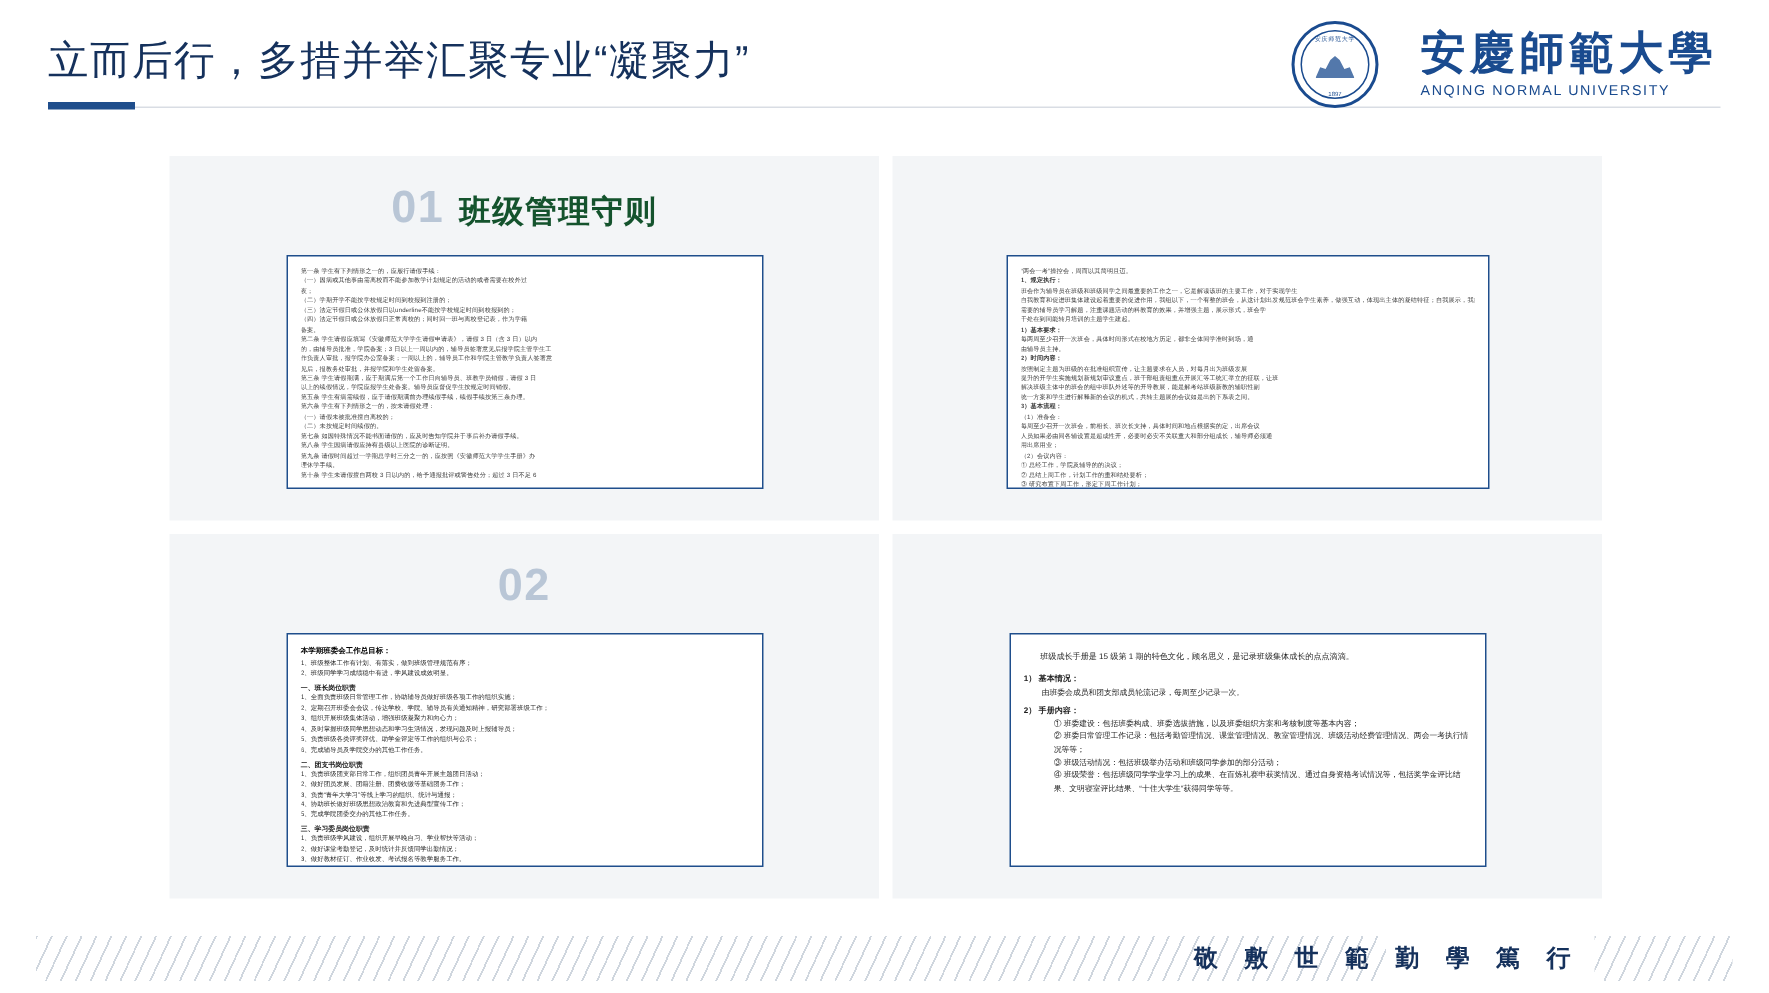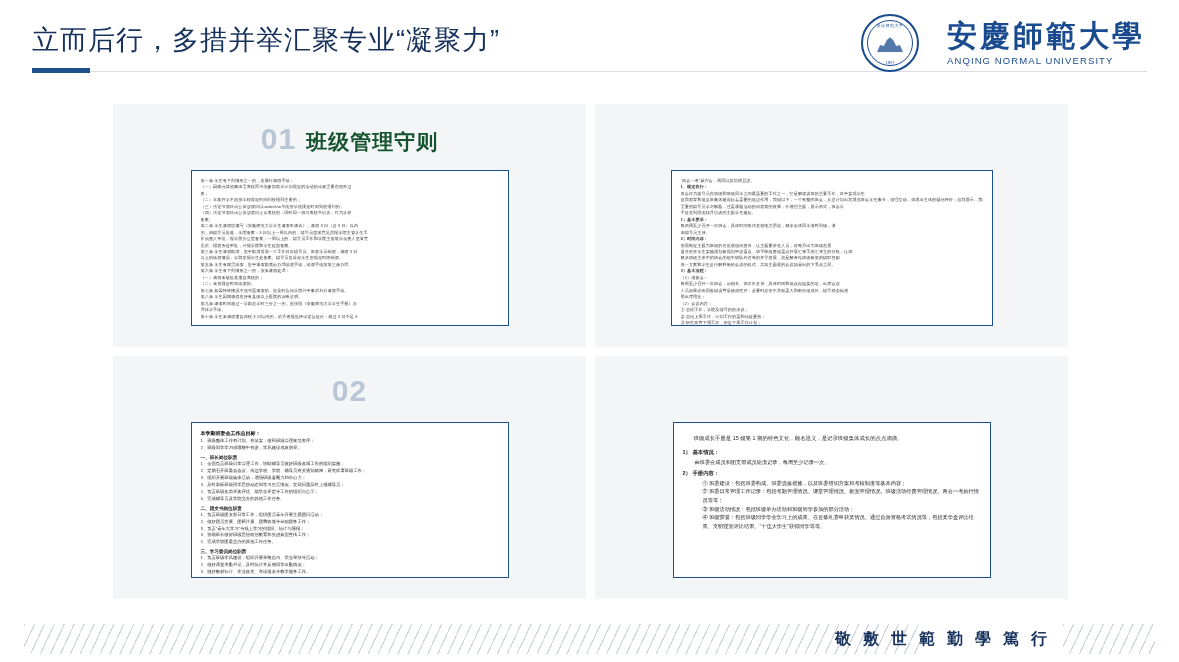--- a/index.html
+++ b/index.html
@@ -258,21 +258,21 @@
   .hatch-right { right: 24px; width: 92px; }
   .footer-motto {
     position: absolute;
     right: 128px;
     bottom: 12px;
     font-size: 16px;
     color: #15315c;
     font-weight: bold;
     letter-spacing: 4px;
     white-space: nowrap;
-    font-family: Liberation Serif, serif;
+    font-family: Liberation Mono, monospace;
   }
 </style>
 </head>
 <body>
 
 <div class="header">
   <div class="page-title">立而后行，多措并举汇聚专业“凝聚力”</div>
   <div class="header-rule"></div>
   <div class="title-underline"></div>
 

